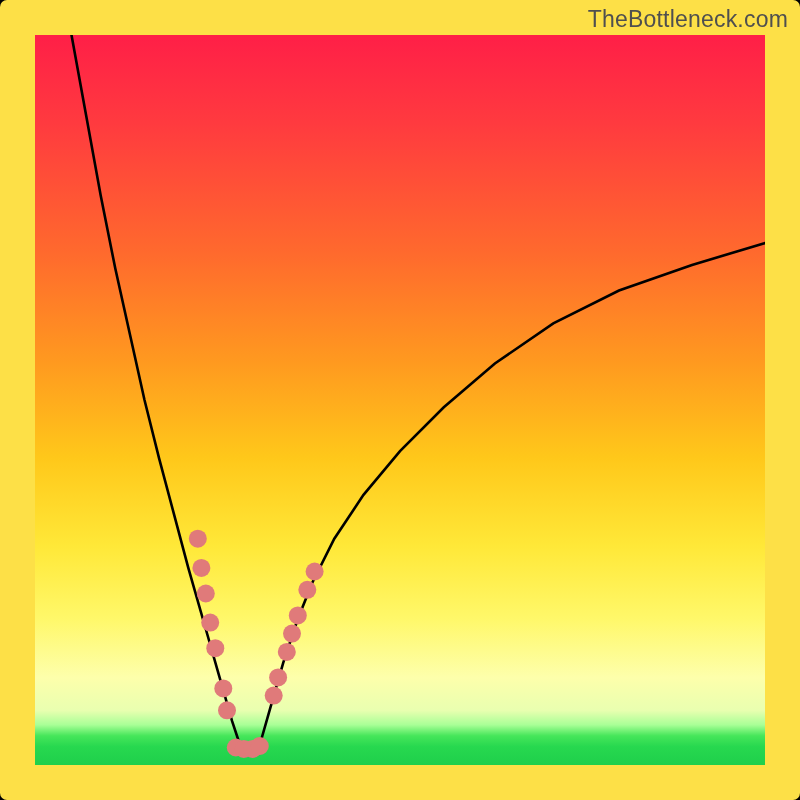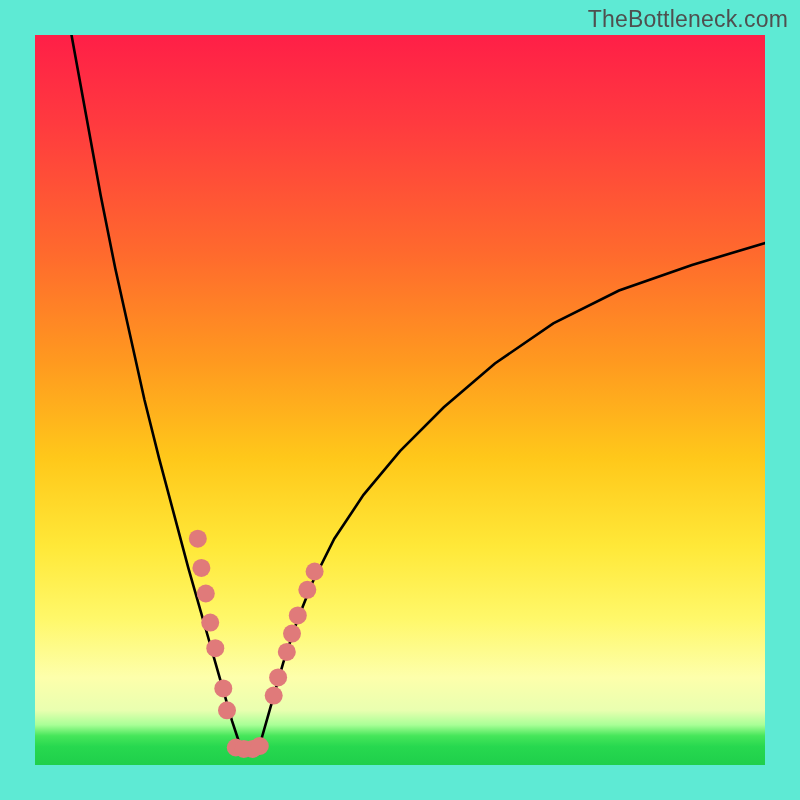--- a/index.html
+++ b/index.html
@@ -7,21 +7,22 @@
     padding: 0;
     width: 800px;
     height: 800px;
     overflow: hidden;
     background: #000;
     font-family: Arial, Helvetica, sans-serif;
   }
   .frame {
     position: absolute;
     inset: 0;
-    background: #5eead4;
+    background: #fde047;
+    border-radius: 7px;
   }
   .plot-area {
     position: absolute;
     left: 35px;
     top: 35px;
     width: 730px;
     height: 730px;
     overflow: hidden;
     
     background: linear-gradient(to bottom,

